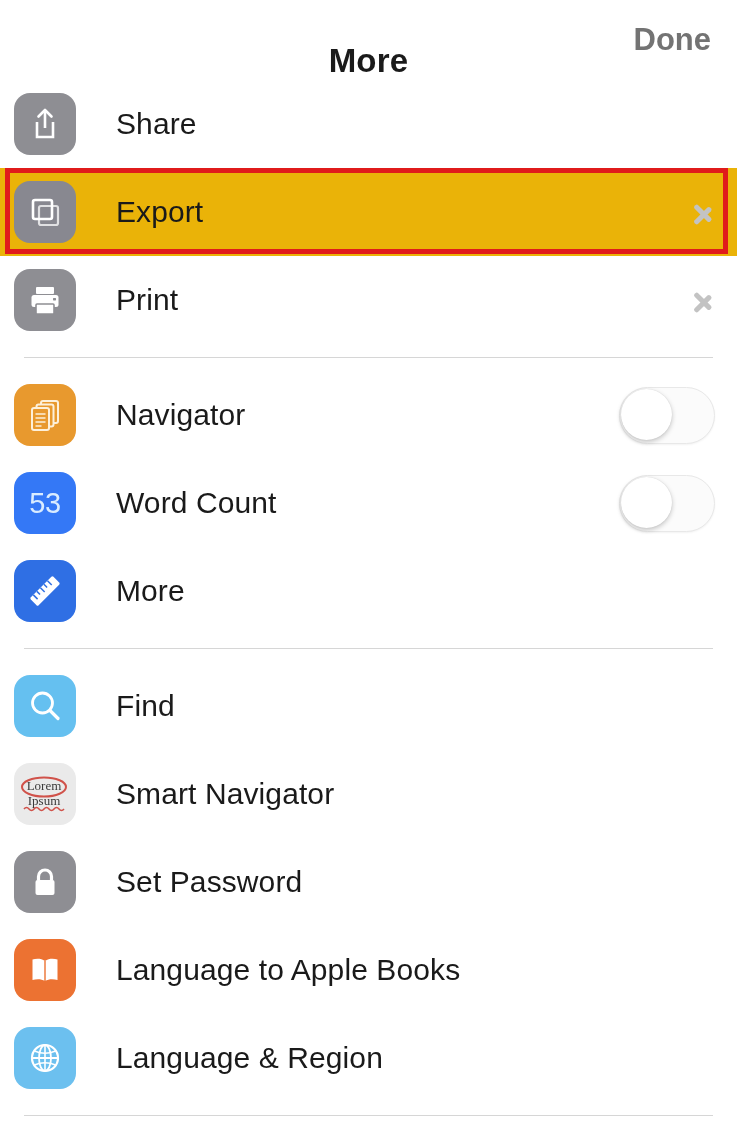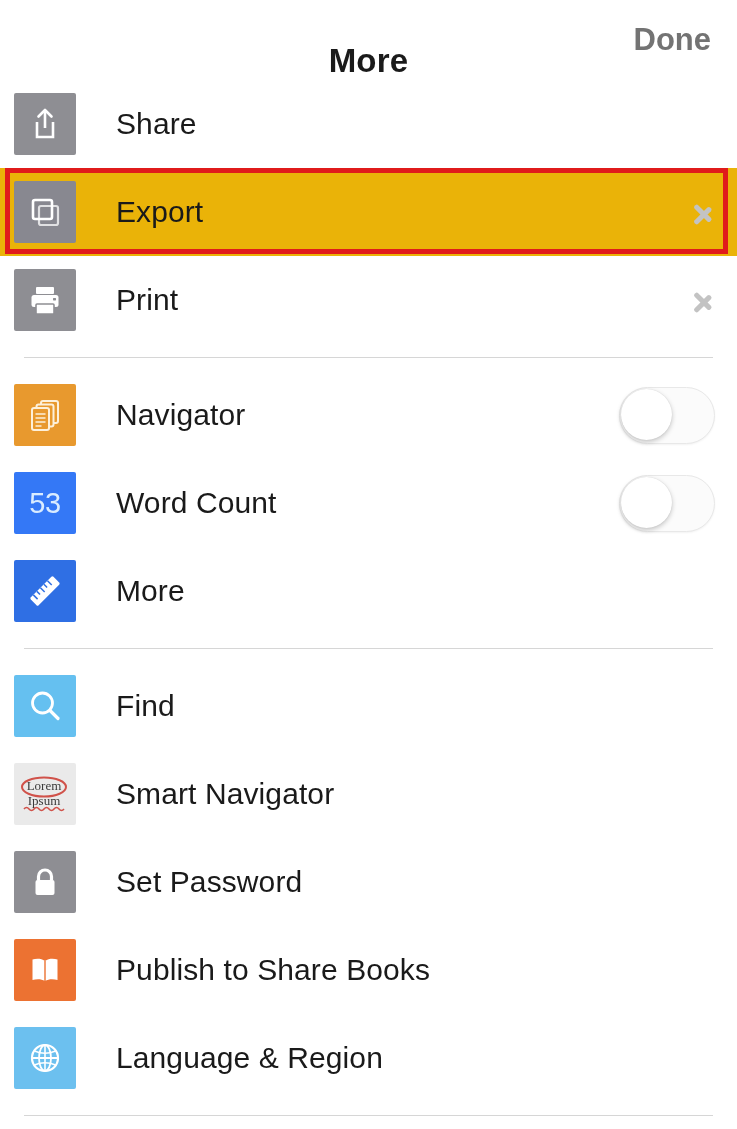--- a/index.html
+++ b/index.html
@@ -57,21 +57,21 @@
     cursor: pointer;
   }
   .row.highlighted {
     background: #eab308;
   }
 
   .row-icon {
     width: 62px;
     height: 62px;
     flex: 0 0 62px;
-    border-radius: 2px;
+    border-radius: 16px;
     display: flex;
     align-items: center;
     justify-content: center;
     overflow: hidden;
   }
 
   .row-label {
     margin-left: 40px;
     font-size: 30px;
     color: #1a1a1a;
@@ -303,21 +303,21 @@
     </div>
 
     <div class="row">
       <div class="row-icon bg-orange-dk">
         <svg class="ic" width="42" height="42" viewBox="0 0 42 42">
           <path d="M21 12 C17 9 12 9.5 8.5 10.5 V31 C12 30 17 29.5 21 32 Z" fill="#ffffff"></path>
           <path d="M21 12 C25 9 30 9.5 33.5 10.5 V31 C30 30 25 29.5 21 32 Z" fill="#ffffff"></path>
           <line x1="21" y1="12" x2="21" y2="32" stroke="#ec7232" stroke-width="1.4"></line>
         </svg>
       </div>
-      <div class="row-label">Publish to Share Books</div>
+      <div class="row-label">Language to Apple Books</div>
     </div>
 
     <div class="row">
       <div class="row-icon bg-sky">
         <svg class="ic" width="42" height="42" viewBox="0 0 42 42">
           <circle cx="21" cy="21" r="13" fill="none" stroke="#ffffff" stroke-width="2.2"></circle>
           <ellipse cx="21" cy="21" rx="6" ry="13" fill="none" stroke="#ffffff" stroke-width="1.8"></ellipse>
           <line x1="8" y1="21" x2="34" y2="21" stroke="#ffffff" stroke-width="1.8"></line>
           <path d="M10.5 14 q10.5 4.5 21 0" fill="none" stroke="#ffffff" stroke-width="1.6"></path>
           <path d="M10.5 28 q10.5 -4.5 21 0" fill="none" stroke="#ffffff" stroke-width="1.6"></path>

